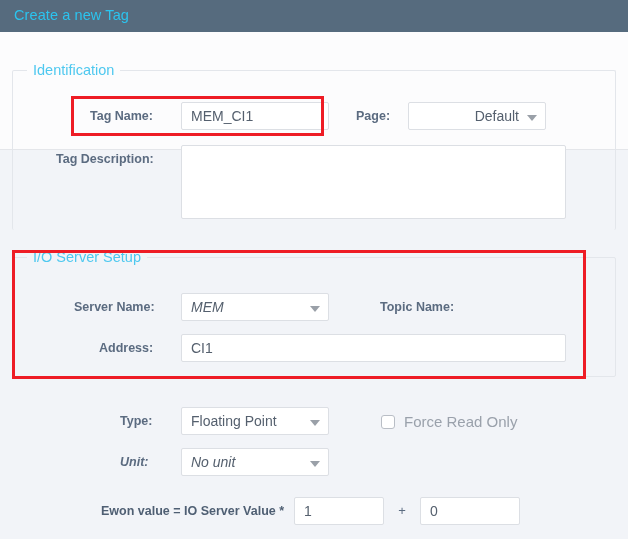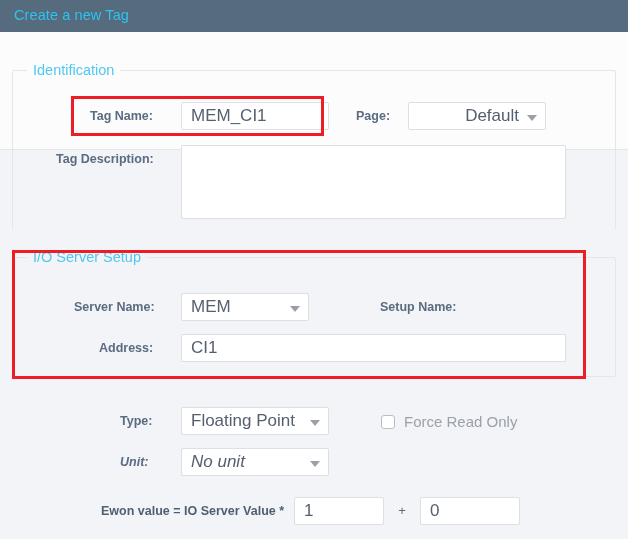--- a/index.html
+++ b/index.html
@@ -99,21 +99,21 @@
     color: #5b6b80;
     white-space: nowrap;
     line-height: 28px;
   }
 
   .ctl {
     box-sizing: border-box;
     background: #ffffff;
     border: 1px solid #dcdfe4;
     border-radius: 2px;
-    font-size: 17px;
+    font-size: 14px;
     color: #55606e;
     height: 28px;
     line-height: 26px;
     padding: 0 9px;
     white-space: nowrap;
     overflow: hidden;
   }
   .ctl.textarea {
     height: 74px;
     line-height: normal;
@@ -213,28 +213,28 @@
     <div class="flabel" style="width:114px;">Tag Description:</div>
     <div class="ctl textarea" style="width:385px; margin-left:11px;"></div>
   </div>
 
   <div class="fieldset" id="fs-io">
     <div class="legend">I/O Server Setup</div>
   </div>
 
   <div class="row" style="left:74px; top:293px;">
     <div class="flabel" style="width:96px;">Server Name:</div>
-    <div class="ctl sel" style="width:128px; margin-left:11px;">
+    <div class="ctl sel" style="width:148px; margin-left:11px;font-style:italic;">
       <span>MEM</span>
       <span class="arrow"></span>
     </div>
   </div>
 
   <div class="row" style="left:380px; top:293px;">
-    <div class="flabel" style="width:90px;">Setup Name:</div>
+    <div class="flabel" style="width:90px;">Topic Name:</div>
   </div>
 
   <div class="row" style="left:99px; top:334px;">
     <div class="flabel" style="width:71px;">Address:</div>
     <div class="ctl" style="width:385px; margin-left:11px;">CI1</div>
   </div>
 
   <div class="row" style="left:120px; top:407px;">
     <div class="flabel" style="width:50px;">Type:</div>
     <div class="ctl sel" style="width:148px; margin-left:11px;">

